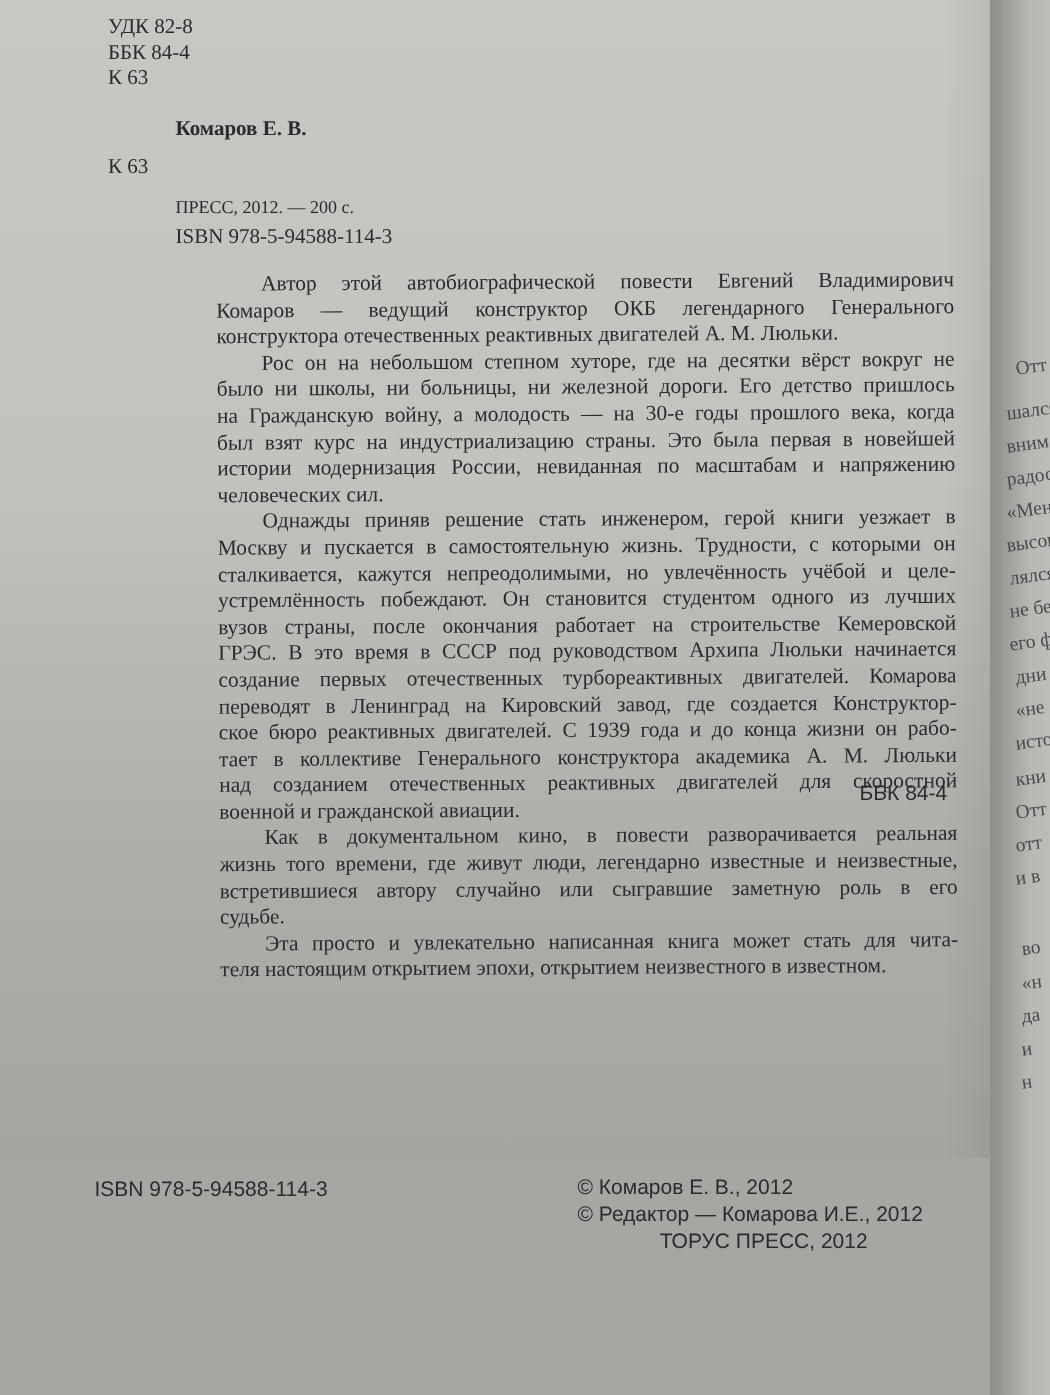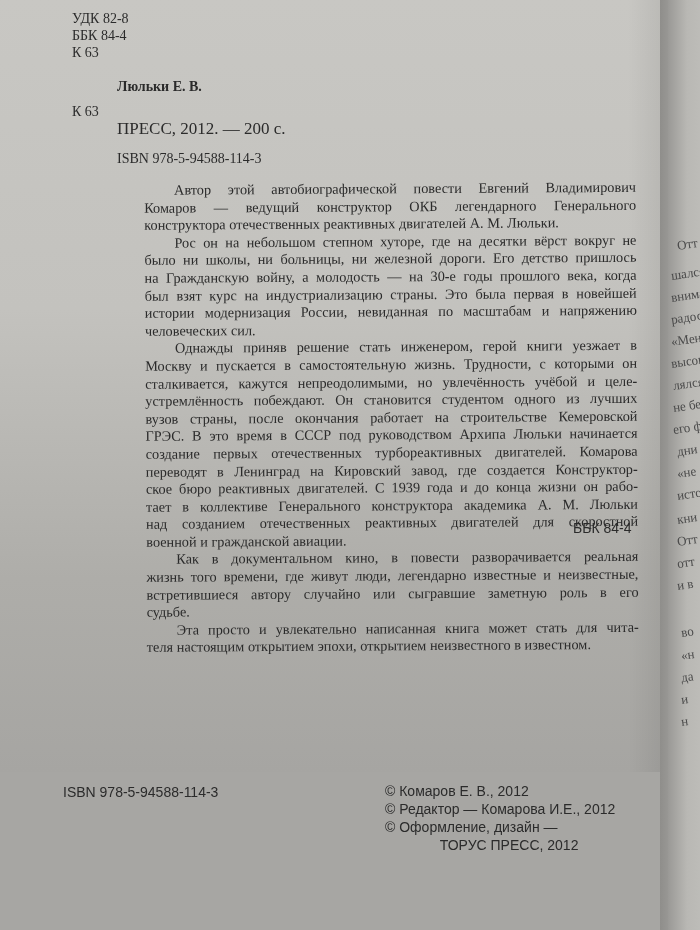--- a/index.html
+++ b/index.html
@@ -48,21 +48,21 @@
       color: #4a4a4a;
       white-space: nowrap;
       transform: rotate(-8deg);
       transform-origin: left top;
     }
     .abs { position: absolute; white-space: nowrap; }
     .class-codes { left: 72px; top: 10px; font-size: 14px; line-height: 17px; }
     .author { left: 117px; top: 79px; font-size: 14px; font-weight: bold; }
     .k63 { left: 72px; top: 104px; font-size: 14px; }
     .bib1 { left: 117px; top: 103px; font-size: 14px; letter-spacing: 0.15px; }
-    .bib2 { left: 117px; top: 119px; font-size: 17px; }
+    .bib2 { left: 117px; top: 131px; font-size: 12px; }
     .isbn-top { left: 117px; top: 151px; font-size: 14px; }
     .body-text {
       position: absolute;
       left: 114px;
       top: 182px;
       width: 522px;
       font-size: 14.3px;
       line-height: 17.6px;
       text-align: justify;
       transform: rotate(-0.35deg);
@@ -85,21 +85,21 @@
 <body>
 
 <div class="page">
 
   <div class="abs class-codes">
     <div>УДК 82-8</div>
     <div>ББК 84-4</div>
     <div>К 63</div>
   </div>
 
-  <div class="abs author">Люльки Е. В.</div>
+  <div class="abs author">Комаров Е. В.</div>
   <div class="abs k63">К 63</div>
   <div class="abs bib2">ПРЕСС, 2012. — 200 с.</div>
   <div class="abs isbn-top">ISBN 978-5-94588-114-3</div>
 
   <div class="body-text">
     <p>
       <span class="line indent">Автор этой автобиографической повести Евгений Владимирович</span>
       <span class="line">Комаров — ведущий конструктор ОКБ легендарного Генерального</span>
       <span class="line last">конструктора отечественных реактивных двигателей А. М. Люльки.</span>
     </p>
@@ -137,21 +137,20 @@
     </p>
   </div>
 
   <div class="abs bbk-bottom">ББК 84-4</div>
 
   <div class="abs isbn-bottom">ISBN 978-5-94588-114-3</div>
 
   <div class="abs copyright">
     <div>© Комаров Е. В., 2012</div>
     <div>© Редактор — Комарова И.Е., 2012</div>
-    <div>© Оформление, дизайн —</div>
     <div class="cont">ТОРУС ПРЕСС, 2012</div>
   </div>
 </div>
 
 <div class="gutter"></div>
 
 <div class="next-page">
   <span class="frag" style="left:8px;top:238px;">Отт</span>
   <span class="frag" style="left:2px;top:268px;">шался</span>
   <span class="frag" style="left:2px;top:290px;">внима</span>

